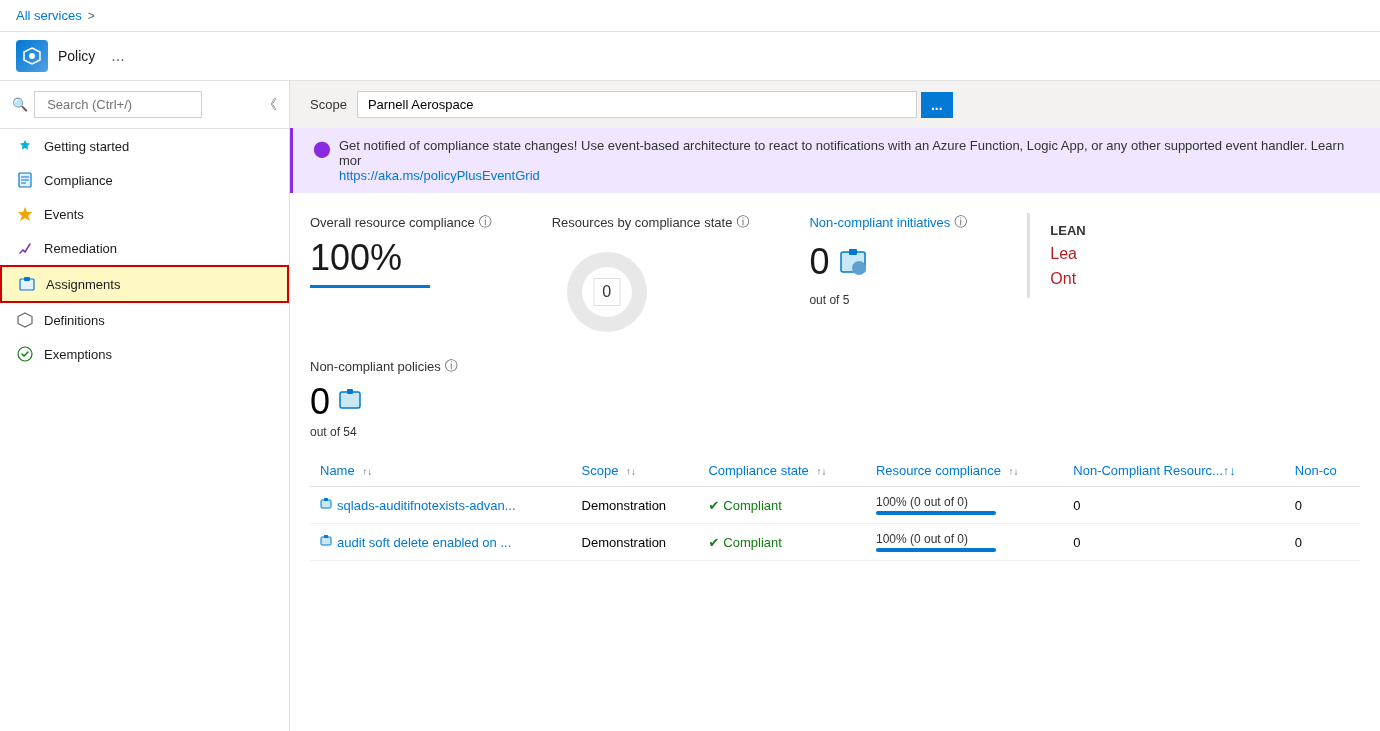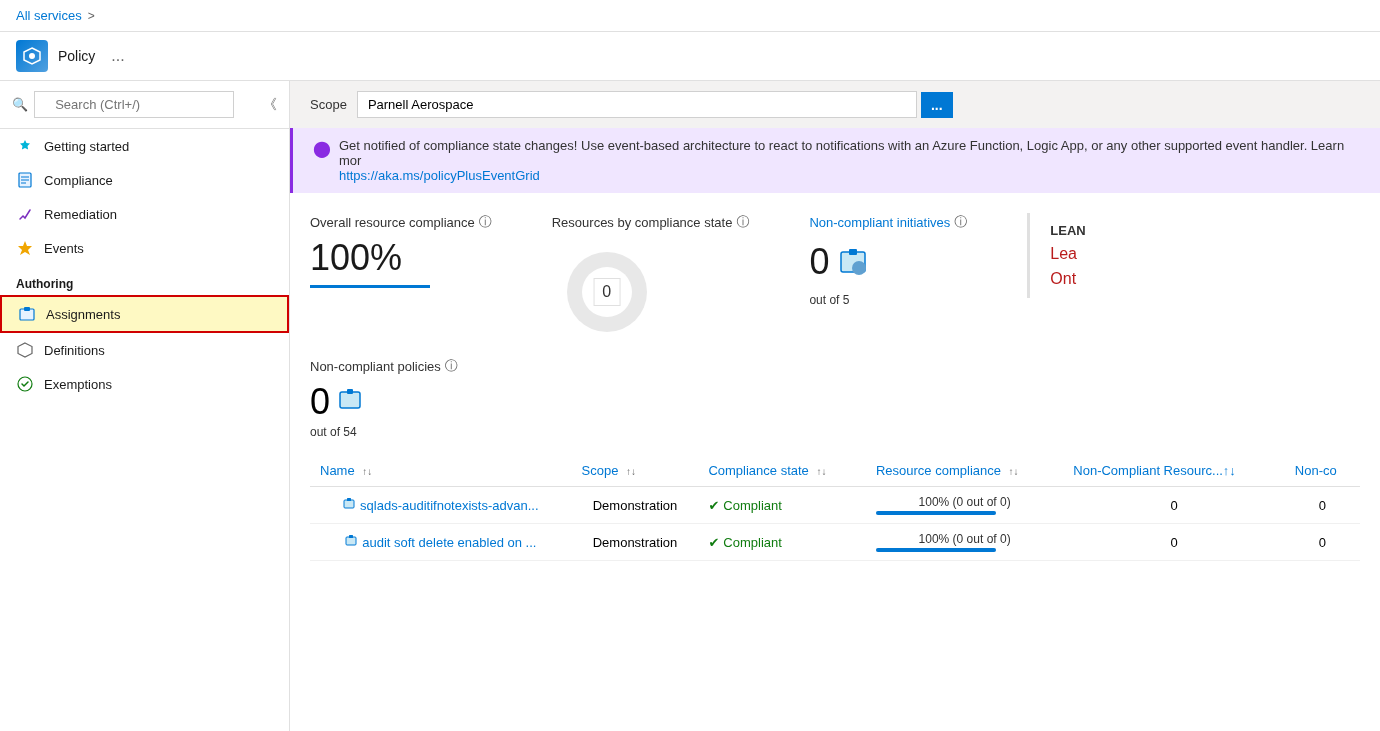--- a/index.html
+++ b/index.html
@@ -67,23 +67,23 @@
     }
     .sidebar-search {
       padding: 10px 12px;
       display: flex;
       align-items: center;
       gap: 6px;
       border-bottom: 1px solid #e0e0e0;
     }
     .sidebar-search input {
       border: 1px solid #d0d0d0;
-      padding: 5px 20px;
-      font-size: 13px;
-      width: 200px;
+      padding: 5px 12px;
+      font-size: 13px;
+      width: 168px;
       outline: none;
       color: #666;
     }
     .search-icon-inline { color: #666; font-size: 13px; }
     .collapse-btn {
       margin-left: auto;
       background: none;
       border: none;
       cursor: pointer;
       color: #666;
@@ -287,21 +287,20 @@
     }
     .data-table th .sort-arrows {
       font-size: 10px;
       color: #666;
       margin-left: 4px;
     }
     .data-table td {
       padding: 8px 10px;
       border-bottom: 1px solid #f0f0f0;
       vertical-align: middle;
-      text-align: center;
     }
     .compliance-badge {
       display: flex;
       align-items: center;
       gap: 4px;
       color: #107c10;
       font-size: 13px;
     }
     .compliance-check { color: #107c10; }
     .resource-bar-cell { min-width: 140px; }
@@ -370,36 +369,35 @@
             <rect x="2" y="1" width="12" height="14" rx="1" stroke="#0078d4" stroke-width="1.2" fill="#e6f2ff"></rect>
             <line x1="4" y1="5" x2="12" y2="5" stroke="#0078d4" stroke-width="1"></line>
             <line x1="4" y1="8" x2="12" y2="8" stroke="#0078d4" stroke-width="1"></line>
             <line x1="4" y1="11" x2="9" y2="11" stroke="#0078d4" stroke-width="1"></line>
           </svg>
       </span>
       <span>Compliance</span>
     </div>
     <div class="nav-item">
       <span class="nav-icon">
+        <svg width="16" height="16" viewBox="0 0 16 16" fill="#f0a500">
+            <polygon points="8,1 10,6 15,6 11,10 13,15 8,12 3,15 5,10 1,6 6,6"></polygon>
+          </svg>
+      </span>
+      <span>Events</span>
+    </div>
+    <div class="nav-item">
+      <span class="nav-icon">
         <svg width="16" height="16" viewBox="0 0 16 16" fill="none">
             <path d="M3 13l3-3 2 2 5-8" stroke="#7b2fbe" stroke-width="1.5" stroke-linecap="round"></path>
           </svg>
       </span>
       <span>Remediation</span>
     </div>
-    <div class="nav-item">
-      <span class="nav-icon">
-        <svg width="16" height="16" viewBox="0 0 16 16" fill="#f0a500">
-            <polygon points="8,1 10,6 15,6 11,10 13,15 8,12 3,15 5,10 1,6 6,6"></polygon>
-          </svg>
-      </span>
-      <span>Events</span>
-    </div>
-
-    <div class="nav-section-label">Authoring</div>
+
 
     <div class="nav-item highlighted">
       <span class="nav-icon">
         <svg width="16" height="16" viewBox="0 0 16 16" fill="none">
             <rect x="1" y="3" width="14" height="11" rx="1" stroke="#0078d4" stroke-width="1.2" fill="#e6f2ff"></rect>
             <rect x="5" y="1" width="6" height="4" rx="1" fill="#0078d4"></rect>
           </svg>
       </span>
       <span>Assignments</span>
     </div>

